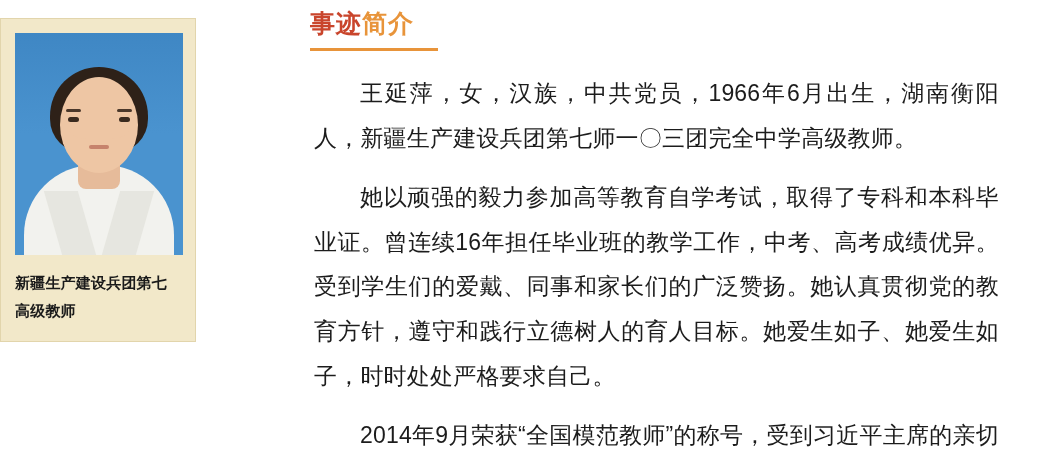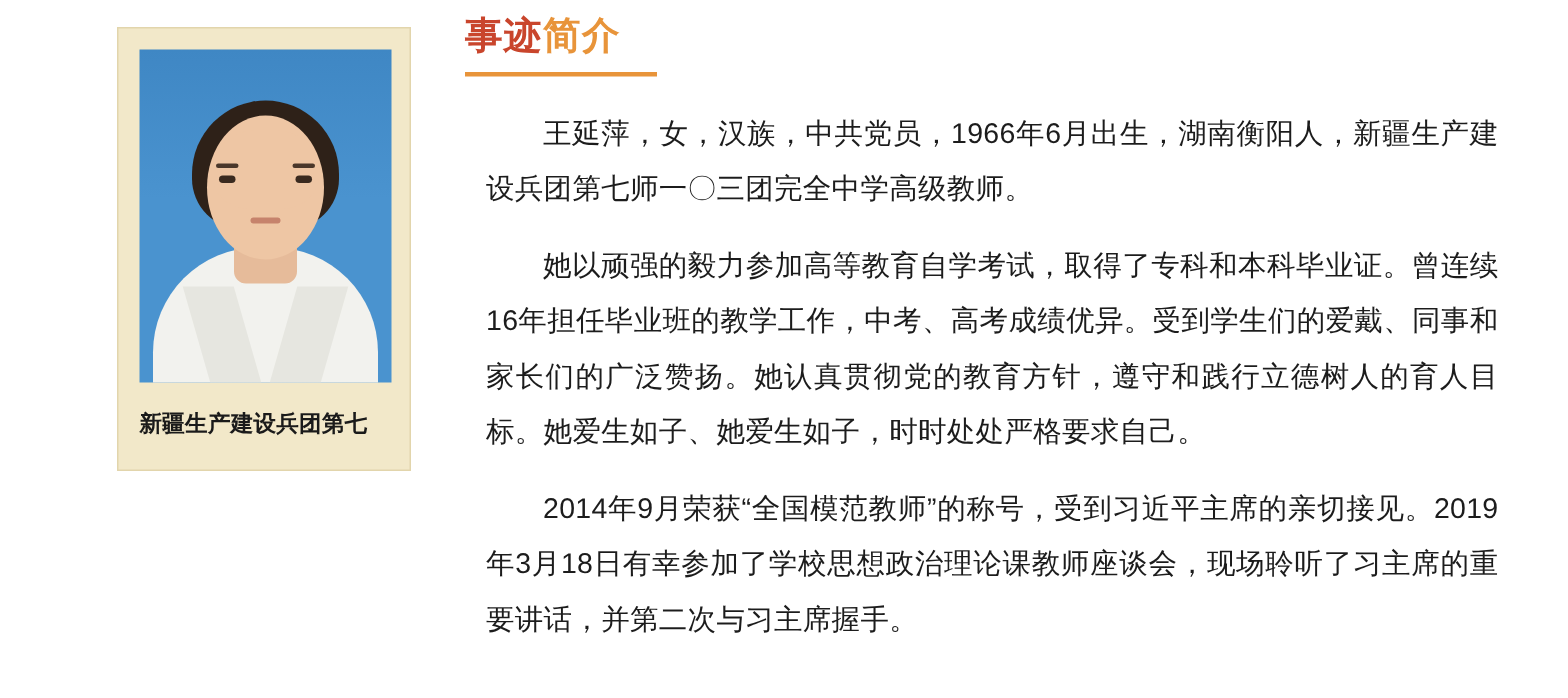--- a/index.html
+++ b/index.html
@@ -19,21 +19,20 @@
     height: 465px;
     background: #ffffff;
     display: flex;
     box-sizing: border-box;
   }
   
   .profile-col {
     width: 310px;
     flex: 0 0 310px;
     padding-top: 18px;
-    padding-left: 78px;
     box-sizing: border-box;
   }
   .profile-card {
     width: 196px;
     background: #f2e8c9;
     border: 1px solid #e2d5ac;
     padding: 14px 14px 16px 14px;
     box-sizing: border-box;
   }
   .photo-frame {
@@ -166,22 +165,22 @@
   .title-accent {
     color: #e8943a;
   }
   .title-underline {
     height: 3px;
     width: 128px;
     background: #e8943a;
     margin: 2px 0 20px 0;
   }
   .article p {
-    margin: 0 0 14px 14px;
-    font-size: 19px;
+    margin: 0 0 14px 4px;
+    font-size: 23px;
     line-height: 1.95;
     color: #1c1c1c;
     text-indent: 2em;
     text-align: justify;
     letter-spacing: 0.2px;
   }
   .article p:last-child {
     margin-bottom: 0;
   }
 </style>
@@ -201,20 +200,21 @@
         <div class="ph-head"></div>
         <div class="ph-hair-inner"></div>
         <div class="ph-brow l"></div>
         <div class="ph-brow r"></div>
         <div class="ph-eye l"></div>
         <div class="ph-eye r"></div>
         <div class="ph-mouth"></div>
       </div>
       <div class="profile-caption">
         <div>新疆生产建设兵团第七</div>
+        <div>高级教师</div>
       </div>
     </div>
   </div>
 
   <div class="content-col">
     <div>
       <span class="section-title">事迹</span><span class="section-title title-accent">简介</span>
     </div>
     <div class="title-underline"></div>
 

